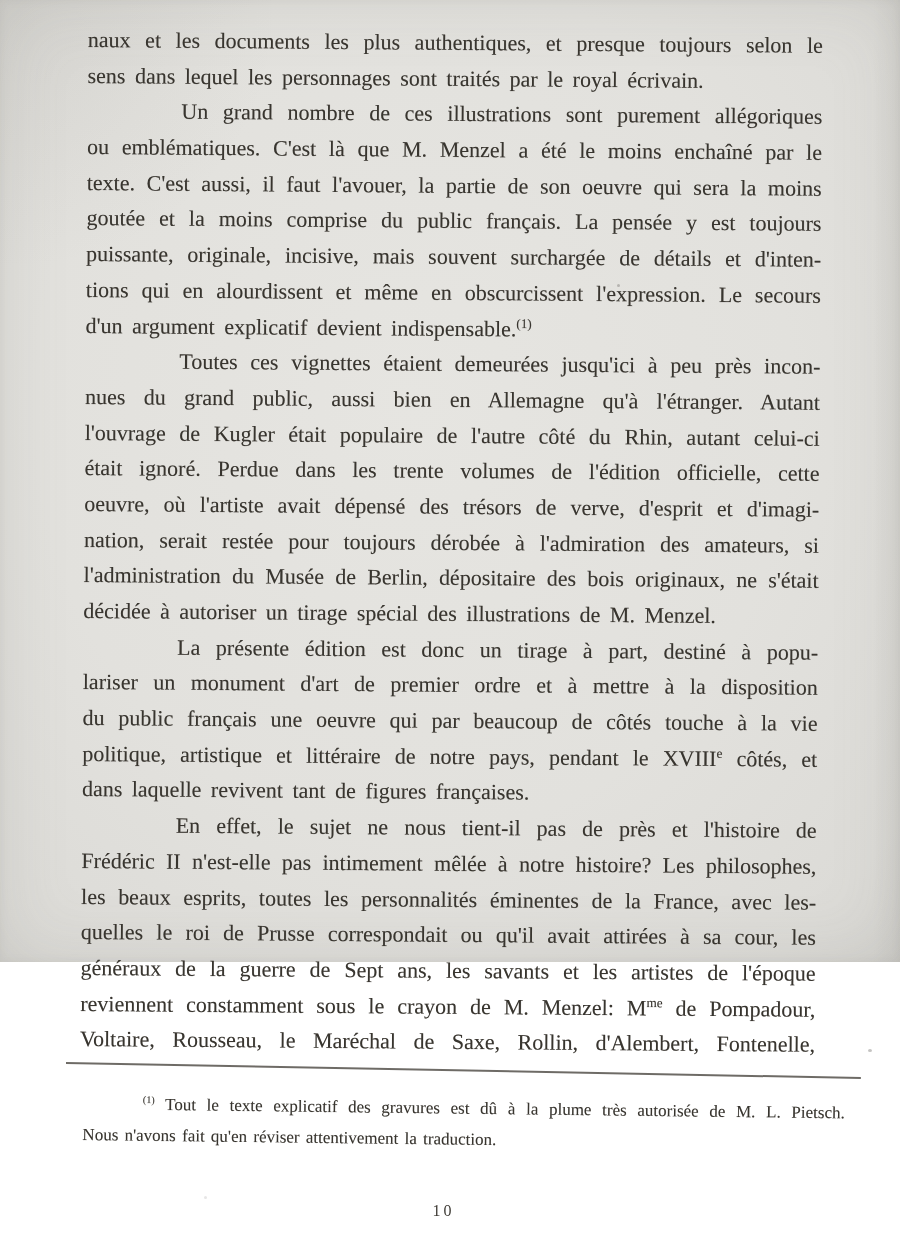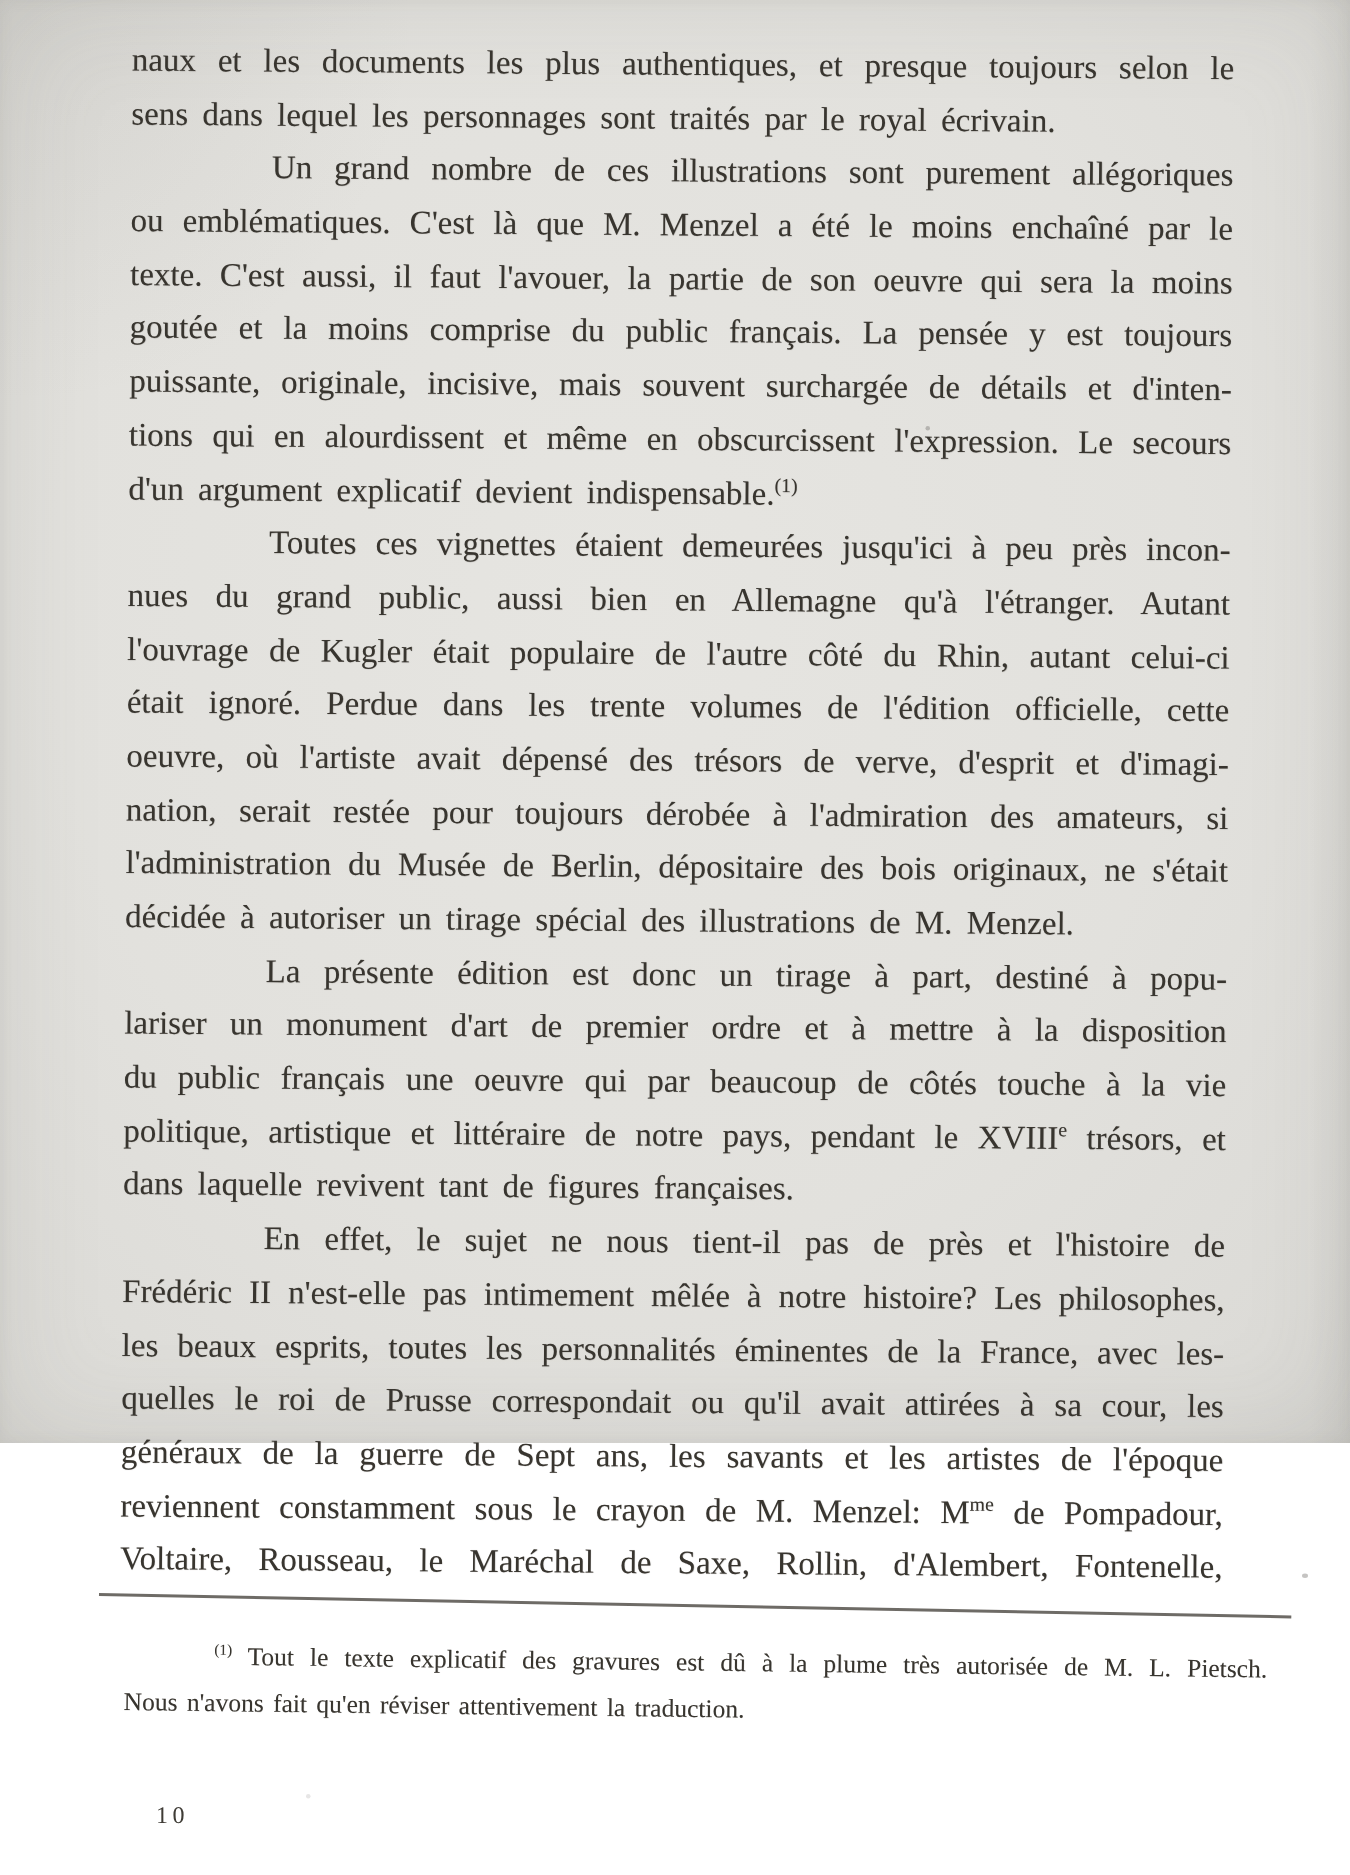--- a/index.html
+++ b/index.html
@@ -81,23 +81,24 @@
     word-spacing: 1px;
   }
   .fn-ln.fn-first { text-indent: 60px; }
   .fn-ln.fn-last {
     text-align: left;
     text-align-last: left;
     word-spacing: 2px;
   }
   .page-number {
     position: absolute;
-    left: 104px;
+    left: 76px;
     top: 1202px;
     width: 735px;
+    text-align: center;
     font-size: 16px;
     letter-spacing: 3px;
     color: #3f3c36;
   }
   .speck {
     position: absolute;
     border-radius: 50%;
     background: rgba(62,59,53,0.5);
   }
   .speck.s1 { left: 617px; top: 284px; width: 3px; height: 3px; opacity: 0.55; }
@@ -134,21 +135,21 @@
       <div class="ln">oeuvre, où l'artiste avait dépensé des trésors de verve, d'esprit et d'imagi-</div>
       <div class="ln">nation, serait restée pour toujours dérobée à l'admiration des amateurs, si</div>
       <div class="ln">l'administration du Musée de Berlin, dépositaire des bois originaux, ne s'était</div>
       <div class="ln last">décidée à autoriser un tirage spécial des illustrations de M. Menzel.</div>
     </div>
 
     <div>
       <div class="ln first">La présente édition est donc un tirage à part, destiné à popu-</div>
       <div class="ln">lariser un monument d'art de premier ordre et à mettre à la disposition</div>
       <div class="ln">du public français une oeuvre qui par beaucoup de côtés touche à la vie</div>
-      <div class="ln"><span>politique, artistique et littéraire de notre pays, pendant le XVIII</span><sup class="sup">e</sup><span> trésors, et</span></div>
+      <div class="ln"><span>politique, artistique et littéraire de notre pays, pendant le XVIII</span><sup class="sup">e</sup><span> côtés, et</span></div>
       <div class="ln last">dans laquelle revivent tant de figures françaises.</div>
     </div>
 
     <div>
       <div class="ln first">En effet, le sujet ne nous tient-il pas de près et l'histoire de</div>
       <div class="ln">Frédéric II n'est-elle pas intimement mêlée à notre histoire? Les philosophes,</div>
       <div class="ln">les beaux esprits, toutes les personnalités éminentes de la France, avec les-</div>
       <div class="ln">quelles le roi de Prusse correspondait ou qu'il avait attirées à sa cour, les</div>
       <div class="ln">généraux de la guerre de Sept ans, les savants et les artistes de l'époque</div>
       <div class="ln"><span>reviennent constamment sous le crayon de M. Menzel: M</span><sup class="sup">me</sup><span> de Pompadour,</span></div>

